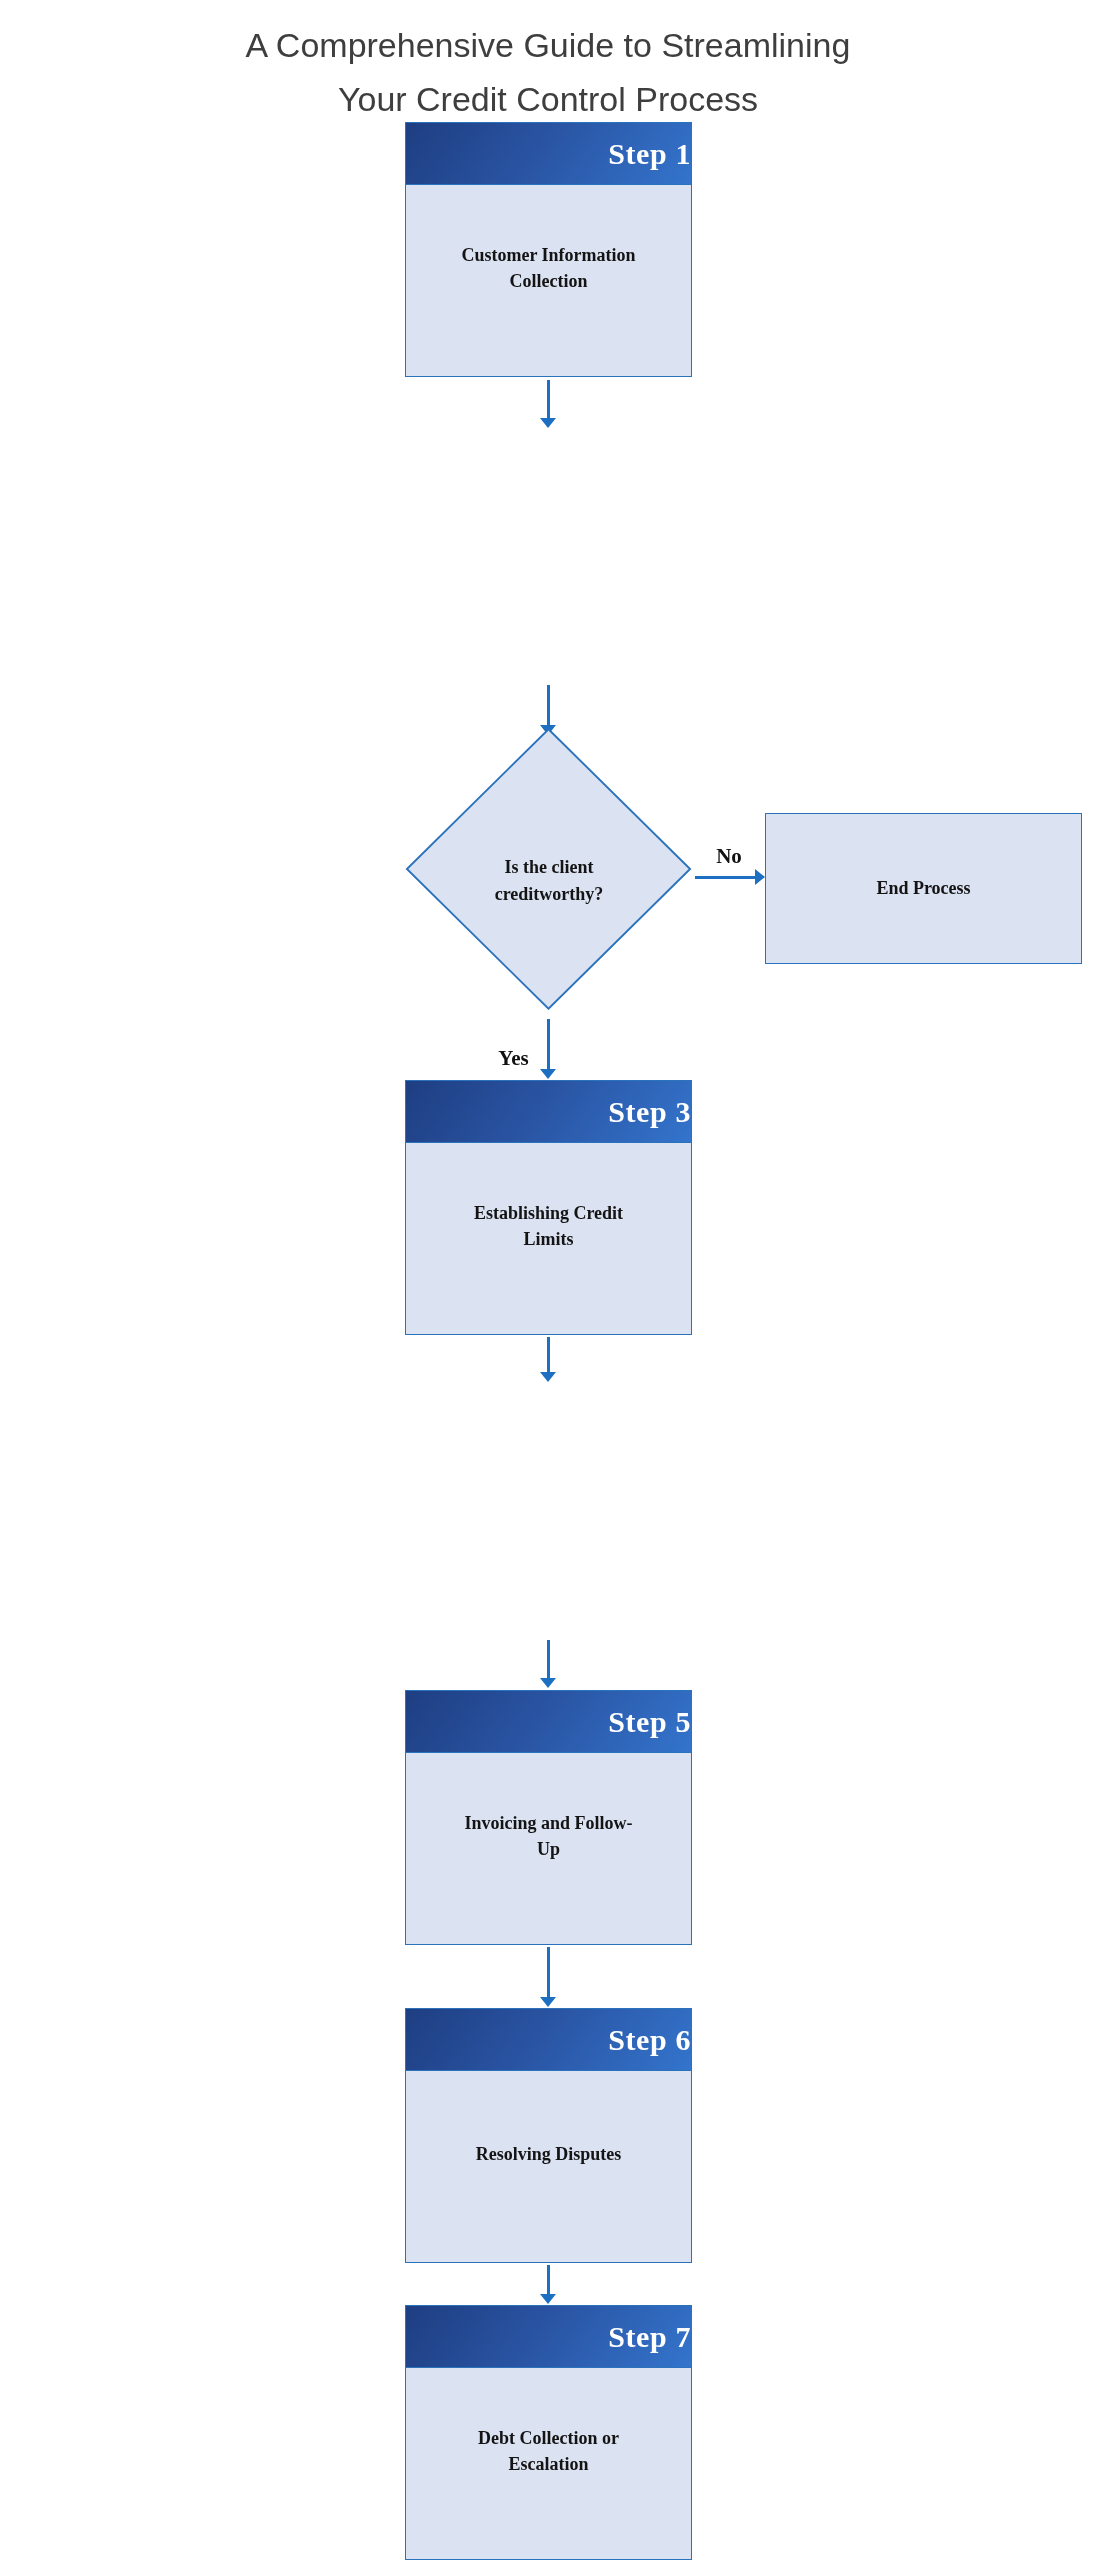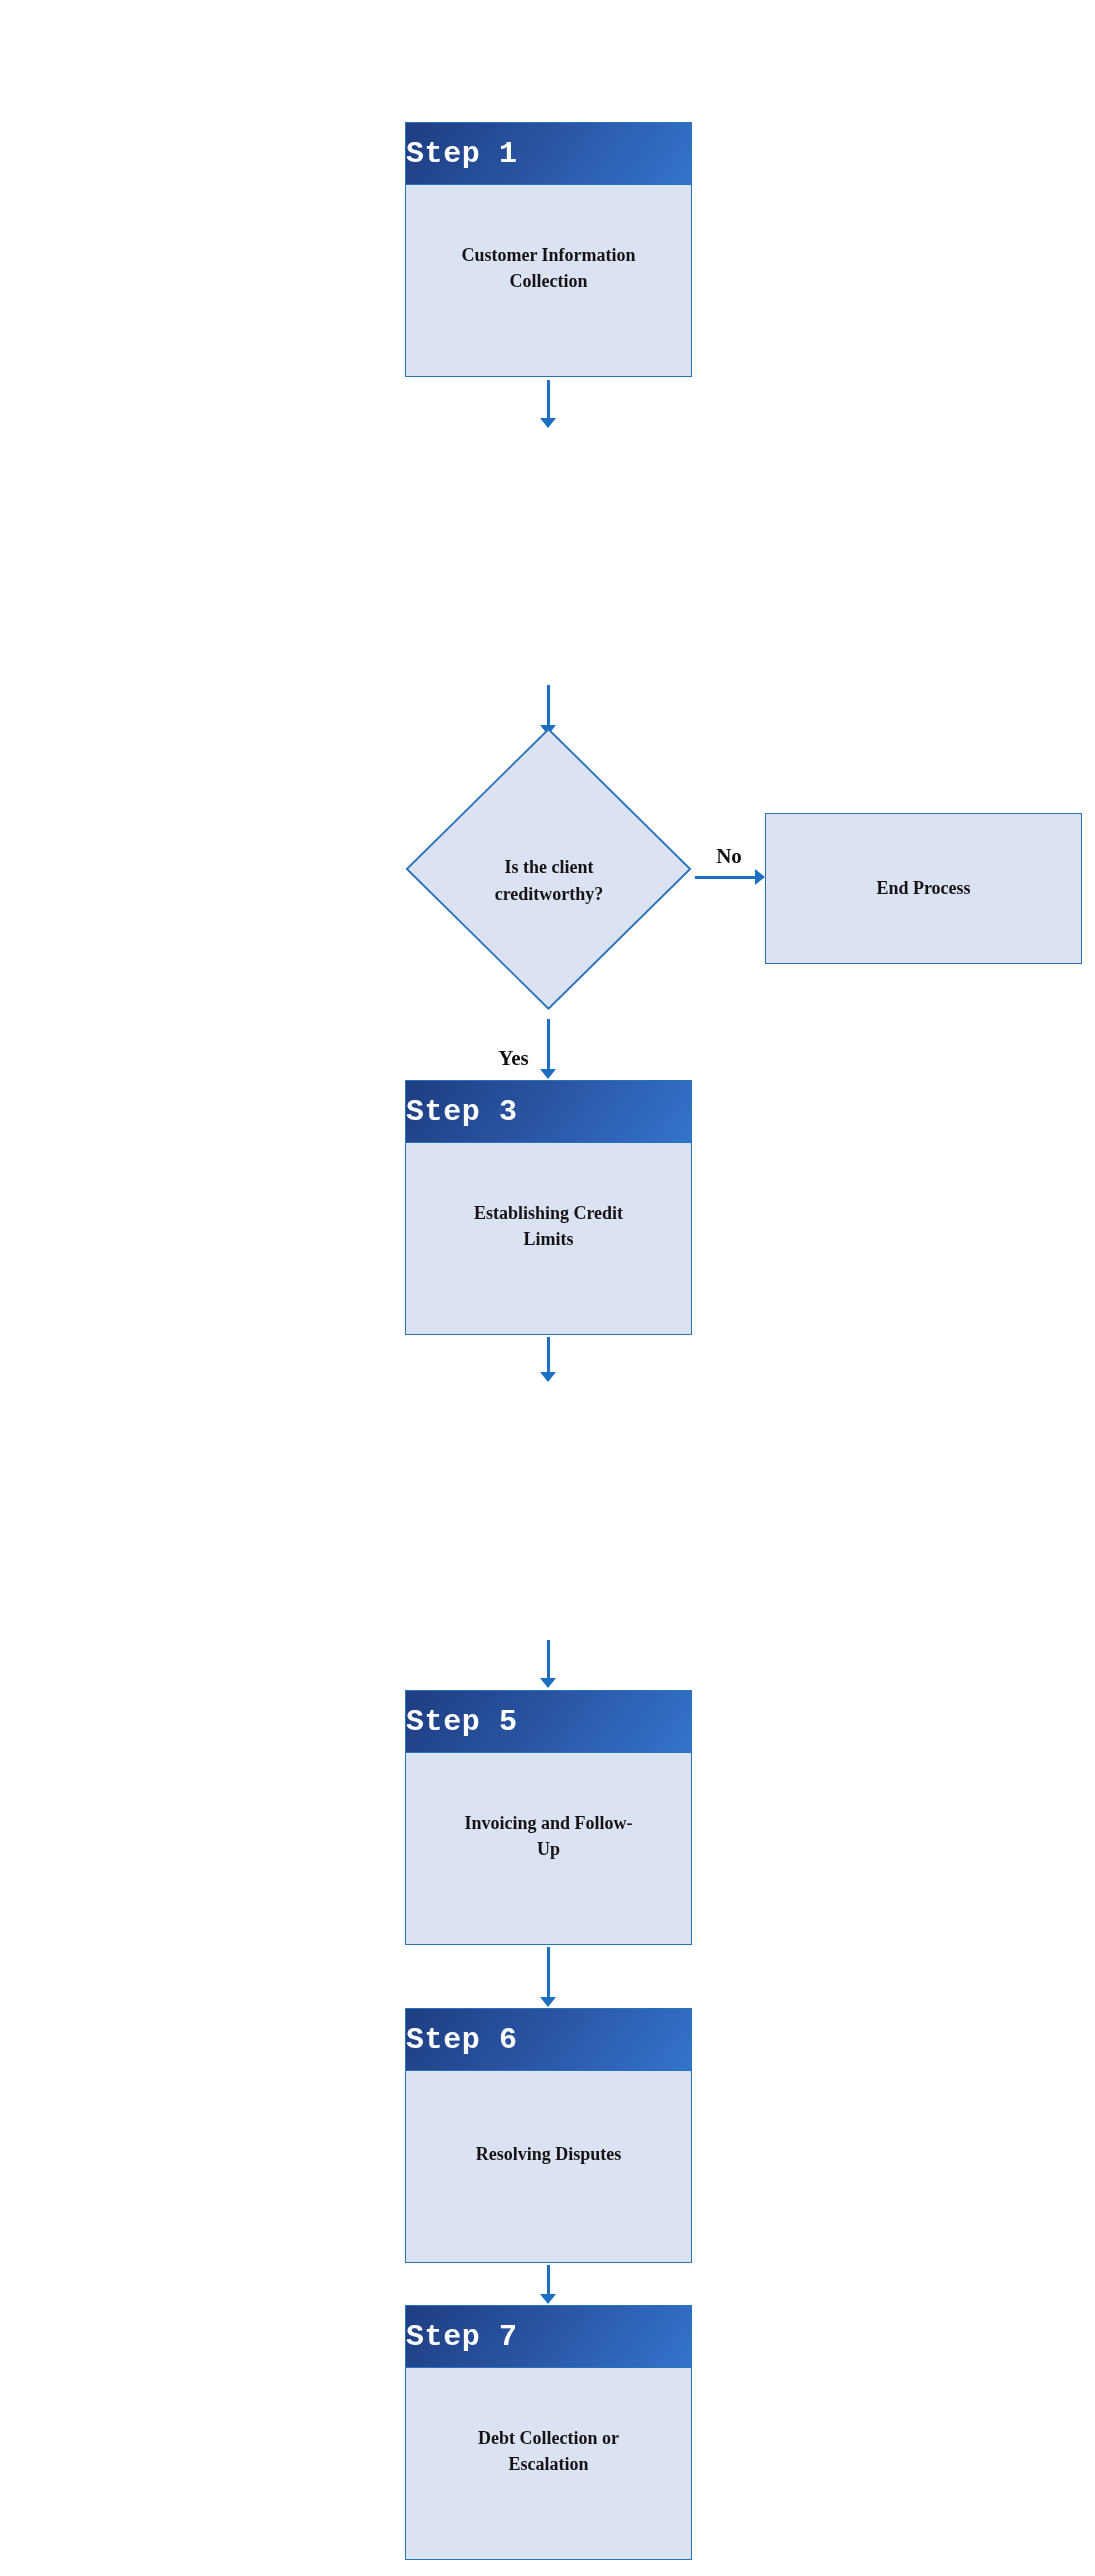--- a/index.html
+++ b/index.html
@@ -35,22 +35,21 @@
     flex-direction:column;
   }
   .stephead{
     box-sizing:border-box;
     height:62px;
     flex:0 0 62px;
     border-bottom:1.9px solid #2a72bc;
     background:linear-gradient(125deg,#1e3e82 0%,#2a55a4 48%,#3374cc 100%);
     display:flex;
     align-items:center;
-    justify-content:flex-start;
-    font-family:Liberation Mono, monospace;
+    justify-content:flex-end;
   }
   .stephead span{
     color:#ffffff;
     font-size:30px;
     font-weight:700;
     letter-spacing:0.6px;
   }
   .stepbody{
     flex:1 1 auto;
     display:flex;
@@ -134,20 +133,22 @@
     text-align:center;
   }
   .label-no{left:691px; top:844px; width:76px;}
   .label-yes{left:479px; top:1026px; width:69px;margin-top:20px;}
 </style>
 </head>
 <body>
 
 <div id="canvas">
 
+  <div class="page-title">A Comprehensive Guide to Streamlining
+Your Credit Control Process</div>
 
   <div class="stepbox" style="top:122px">
     <div class="stephead">
       <span>Step 1</span>
     </div>
     <div class="stepbody">
       <span>Customer Information
 Collection</span>
     </div>
   </div>

